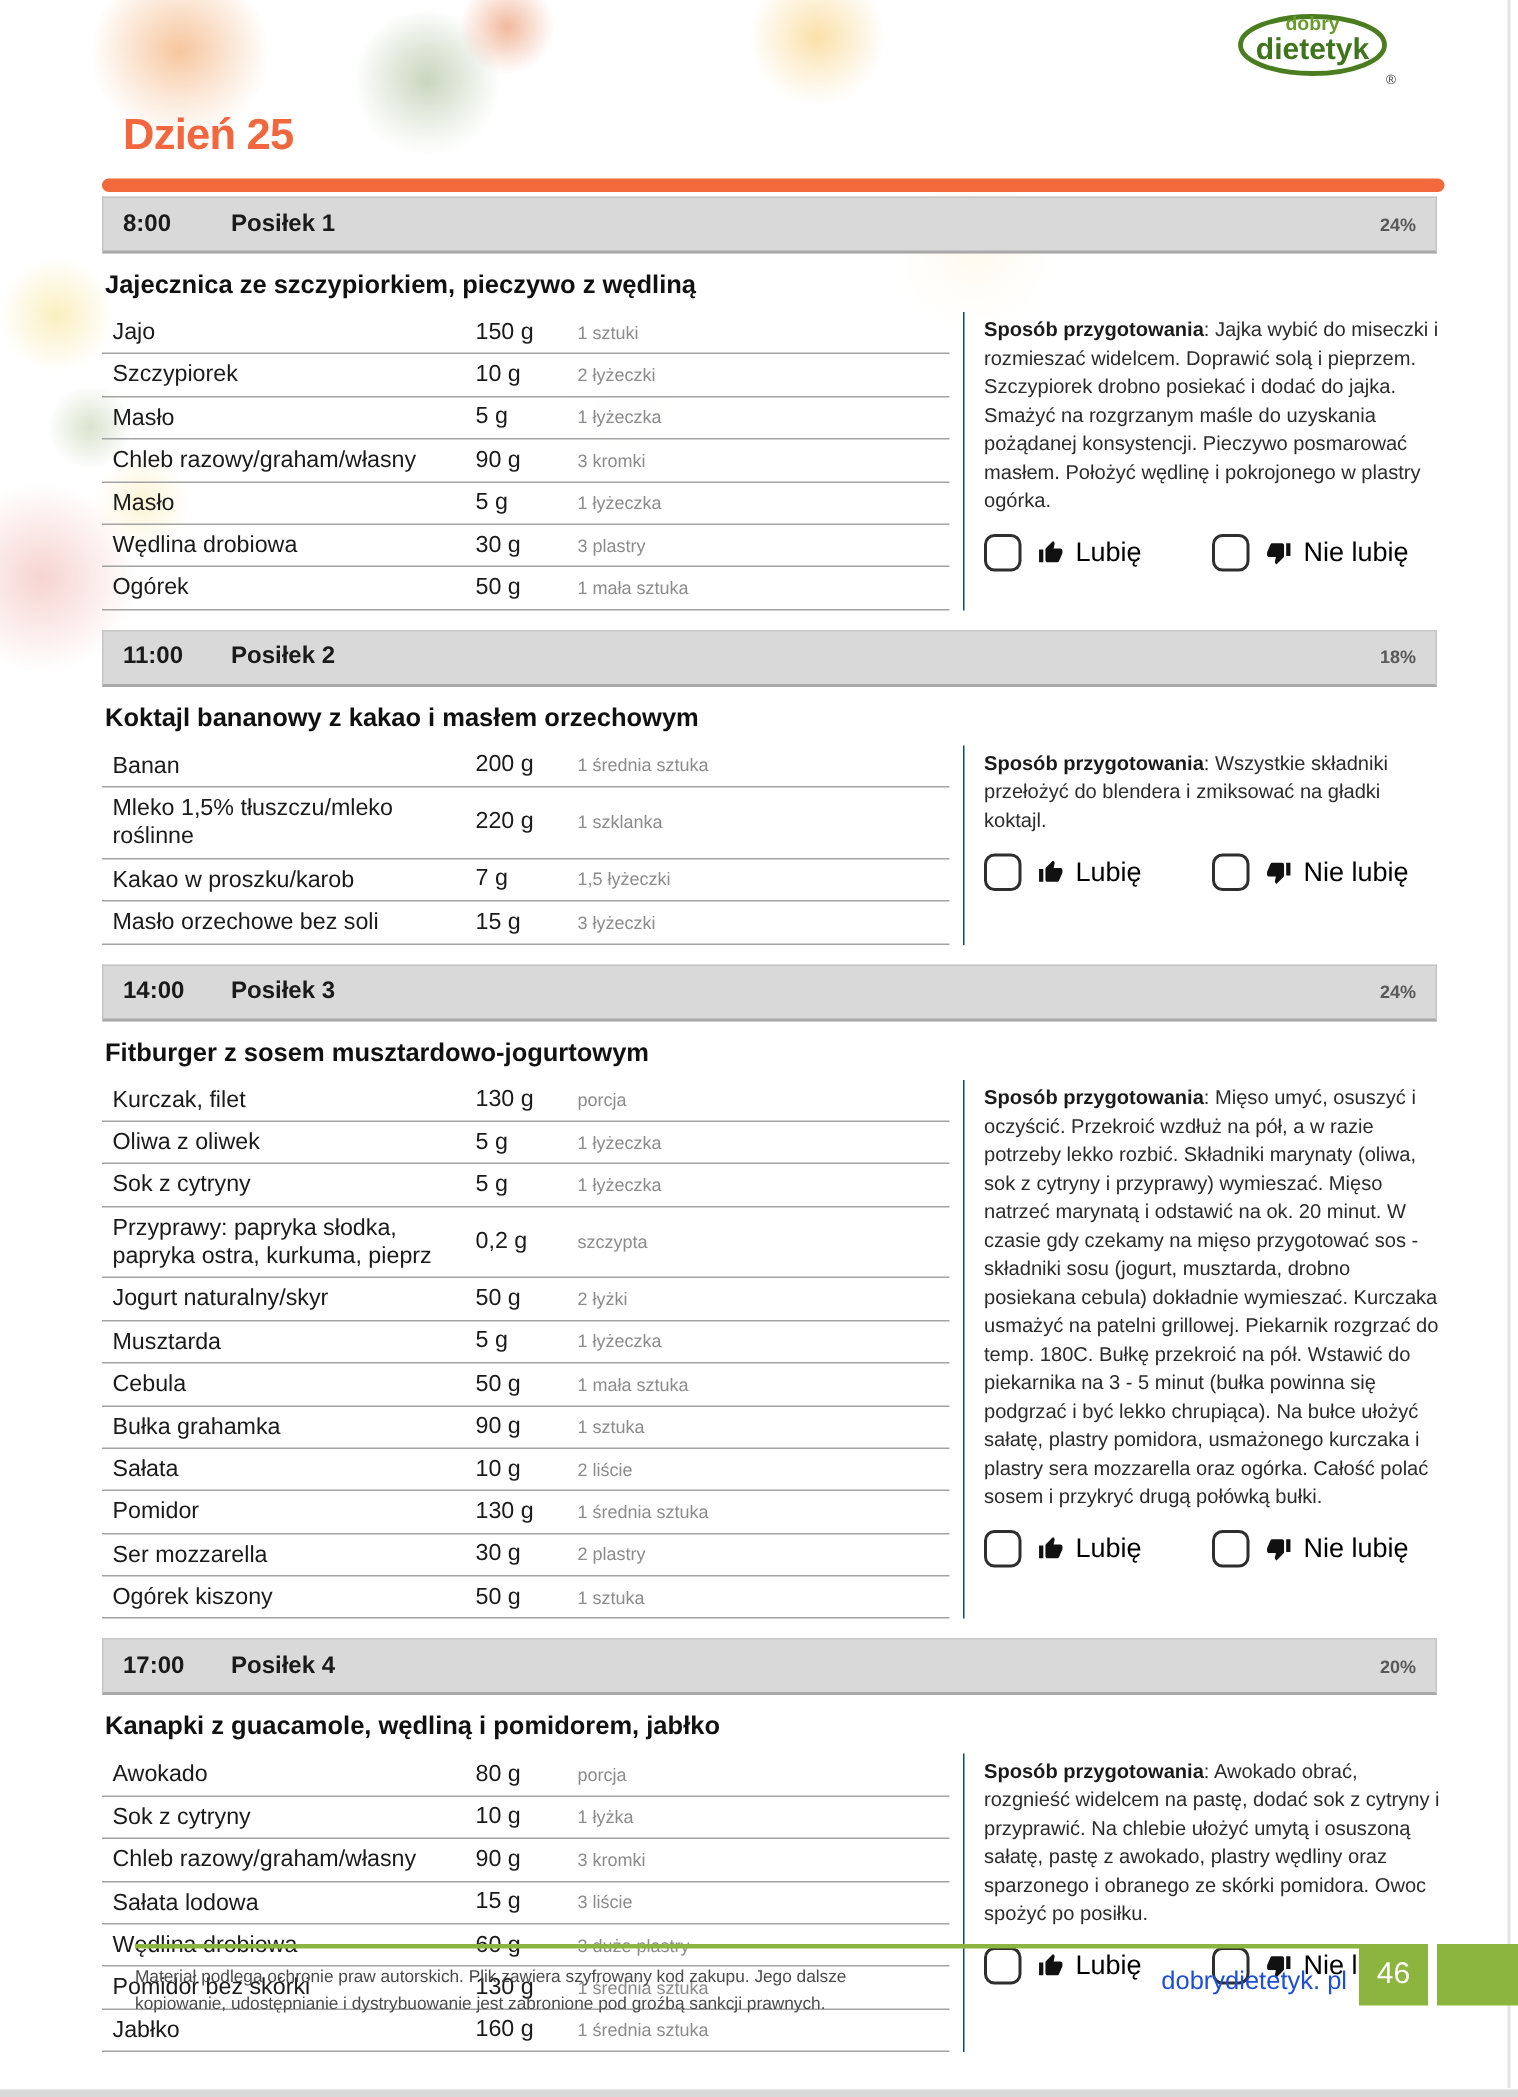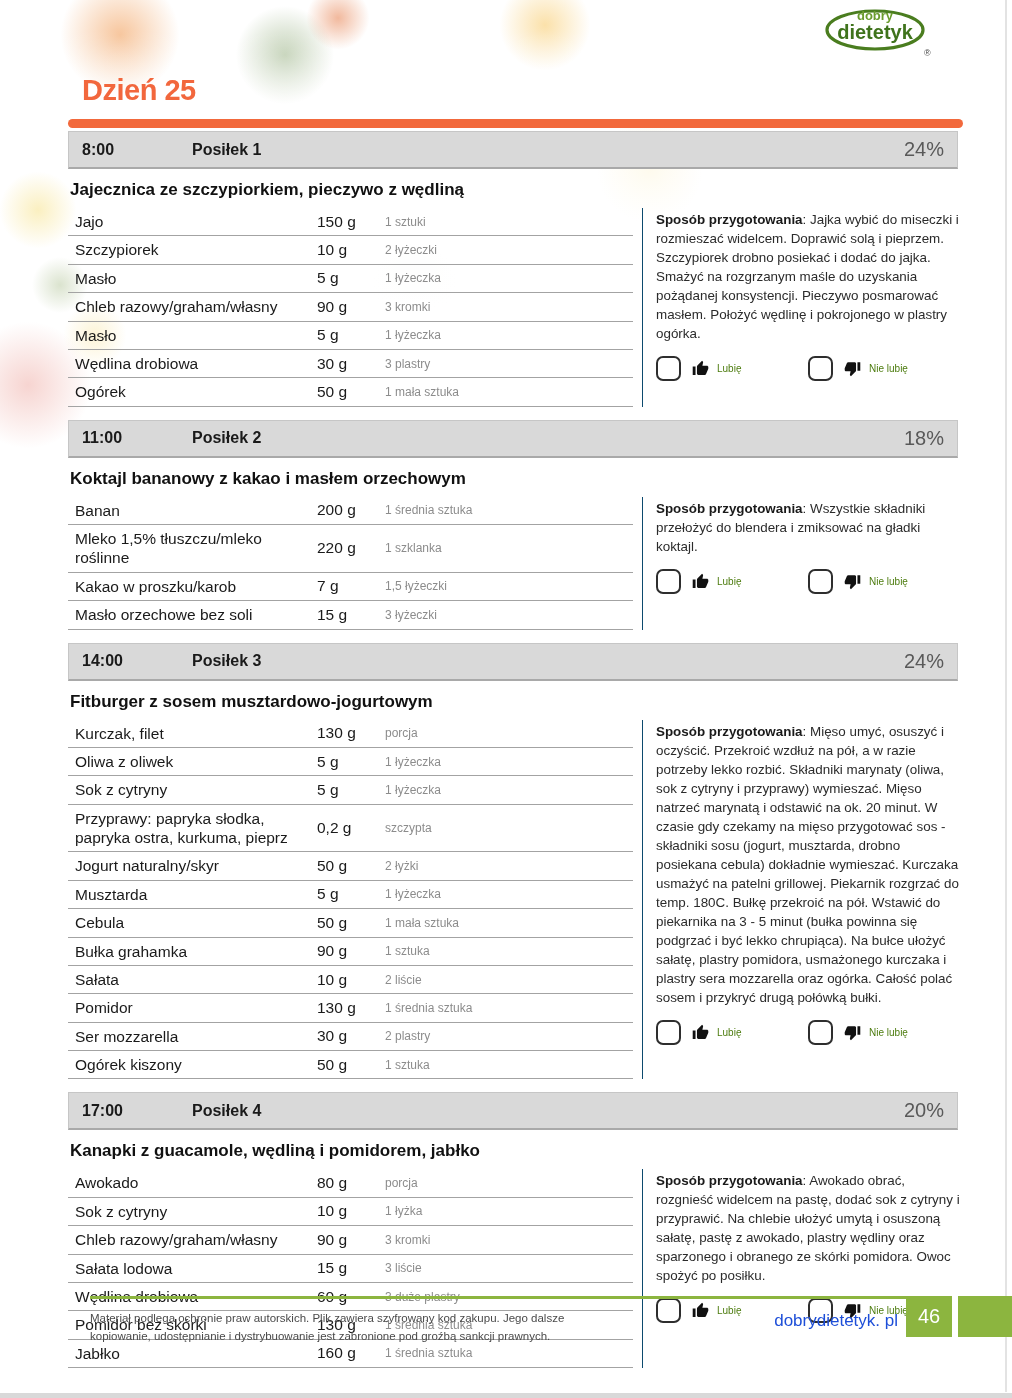--- a/index.html
+++ b/index.html
@@ -34,41 +34,41 @@
 
   h1.day-title { margin:74px 0 0 14px; font-size:29px; font-weight:700; color:#F2673D; letter-spacing:-.5px; }
 
   .orange-bar { margin-top:12px; width:895px; height:9px; border-radius:5px; background:#F2693C; }
 
   .meal { margin-top:3px; }
   .meal + .meal { margin-top:13px; }
   .meal-header { display:flex; align-items:center; height:38px; background:#D9D9D9;
     border:1px solid #c6c6c6; border-bottom:2px solid #a9a9a9; padding:0 13px; }
   .meal-time { font-weight:700; font-size:16px; width:72px; }
-  .meal-name { font-weight:700; font-size:16px;margin-left:38px; }
-  .meal-percent { margin-left:auto; font-weight:400; font-size:20px; color:#595959; }
+  .meal-name { font-weight:700; font-size:16px; }
+  .meal-percent { margin-left:auto; font-weight:700; font-size:12px; color:#595959; }
 
   .recipe-title { margin:11px 0 0 2px; font-size:17px; font-weight:700; color:#111; }
 
   .meal-body { display:flex; margin-top:8px; align-items:stretch; }
   .ingredients { flex:0 0 565px; }
   .ing-row { display:flex; align-items:center; border-bottom:1px solid #a3a3a3; padding:4px 0 4px 7px; min-height:25px; }
   .ing-name { flex:0 0 242px; font-size:15.5px; line-height:1.25; color:#1a1a1a; }
   .ing-amount { flex:0 0 68px; font-size:15.5px; color:#1a1a1a; }
   .ing-portion { flex:1; font-size:12px; color:#8c8c8c; }
 
   .prep-panel { flex:1; margin-left:9px; border-left:1px solid #0c4a6e; padding:2px 0 0 13px; }
   .prep-text { font-size:13.4px; line-height:19px; color:#2b2b2b; width:307px; }
   .prep-text b { color:#1a1a1a; }
 
   .rating { display:flex; align-items:center; margin-top:13px; }
   .rate-group { display:flex; align-items:center; width:152px; }
   .rate-box { width:25px; height:25px; border:2px solid #2e2e2e; border-radius:7px; background:#fff; cursor:pointer; flex:0 0 auto; }
   .rate-group svg { width:17px; height:17px; margin:0 8px 0 11px; fill:#111; }
-  .rate-label { font-size:10px; color:#4d7c0f; }
+  .rate-label { font-size:18px; color:#000000; }
 
   
   .footer { position:absolute; left:0; bottom:0; width:100%; height:102px; z-index:2; background:transparent;border-radius:17px; }
   .footer-line { position:absolute; left:90px; top:0; width:816px; height:3px; background:#8CB53F; }
   .copyright { position:absolute; left:90px; top:13px; width:480px; font-size:11.5px; color:#4a4a4a; line-height:1.6; }
   .site { position:absolute; right:114px; top:15px; font-size:17px; font-weight:400; color:#1d4ed8; }
   .page-box { position:absolute; left:906px; top:0; width:46px; height:41px; background:#8CB53F; color:#fff;
     display:flex; align-items:center; justify-content:center; font-size:20px; }
   .page-box2 { position:absolute; left:958px; top:0; width:54px; height:41px; background:#8CB53F; }
   .bottom-strip { position:absolute; left:0; bottom:0; width:100%; height:5px; background:#d9d9d9; }

